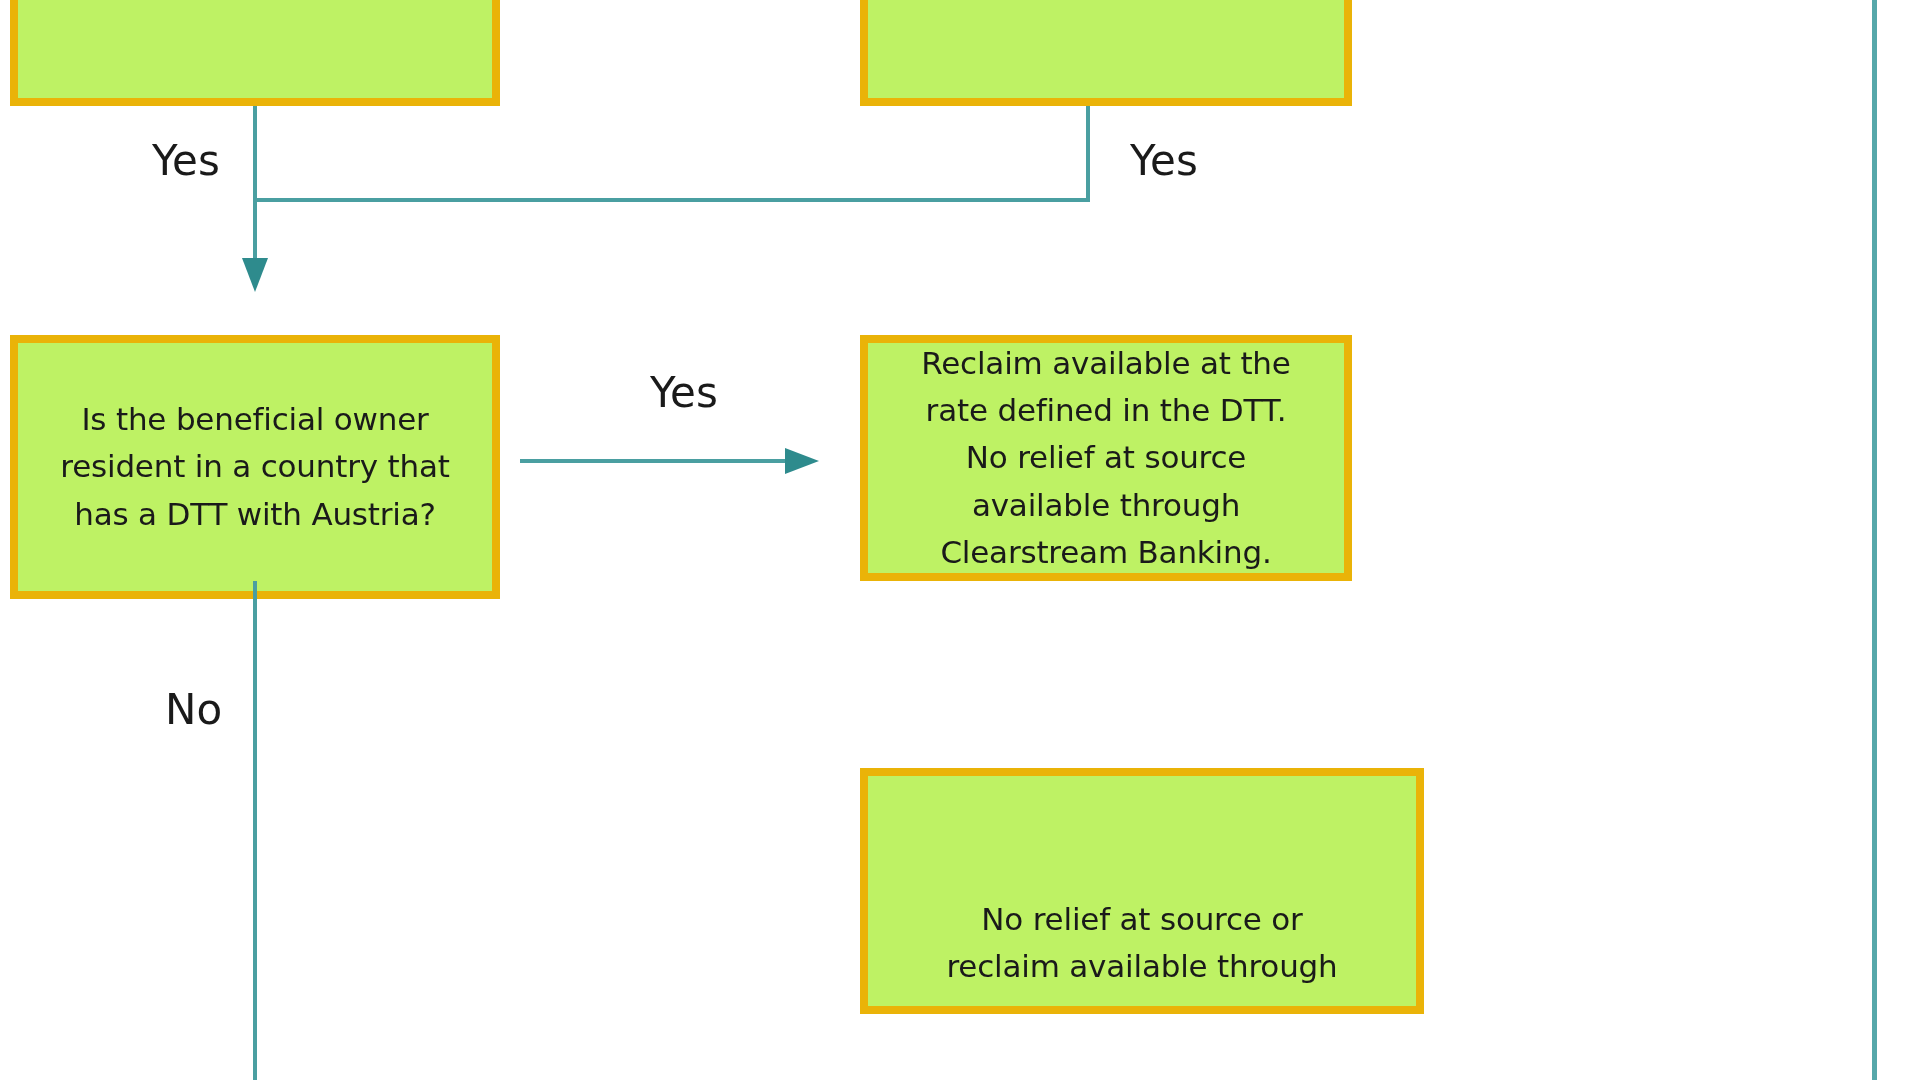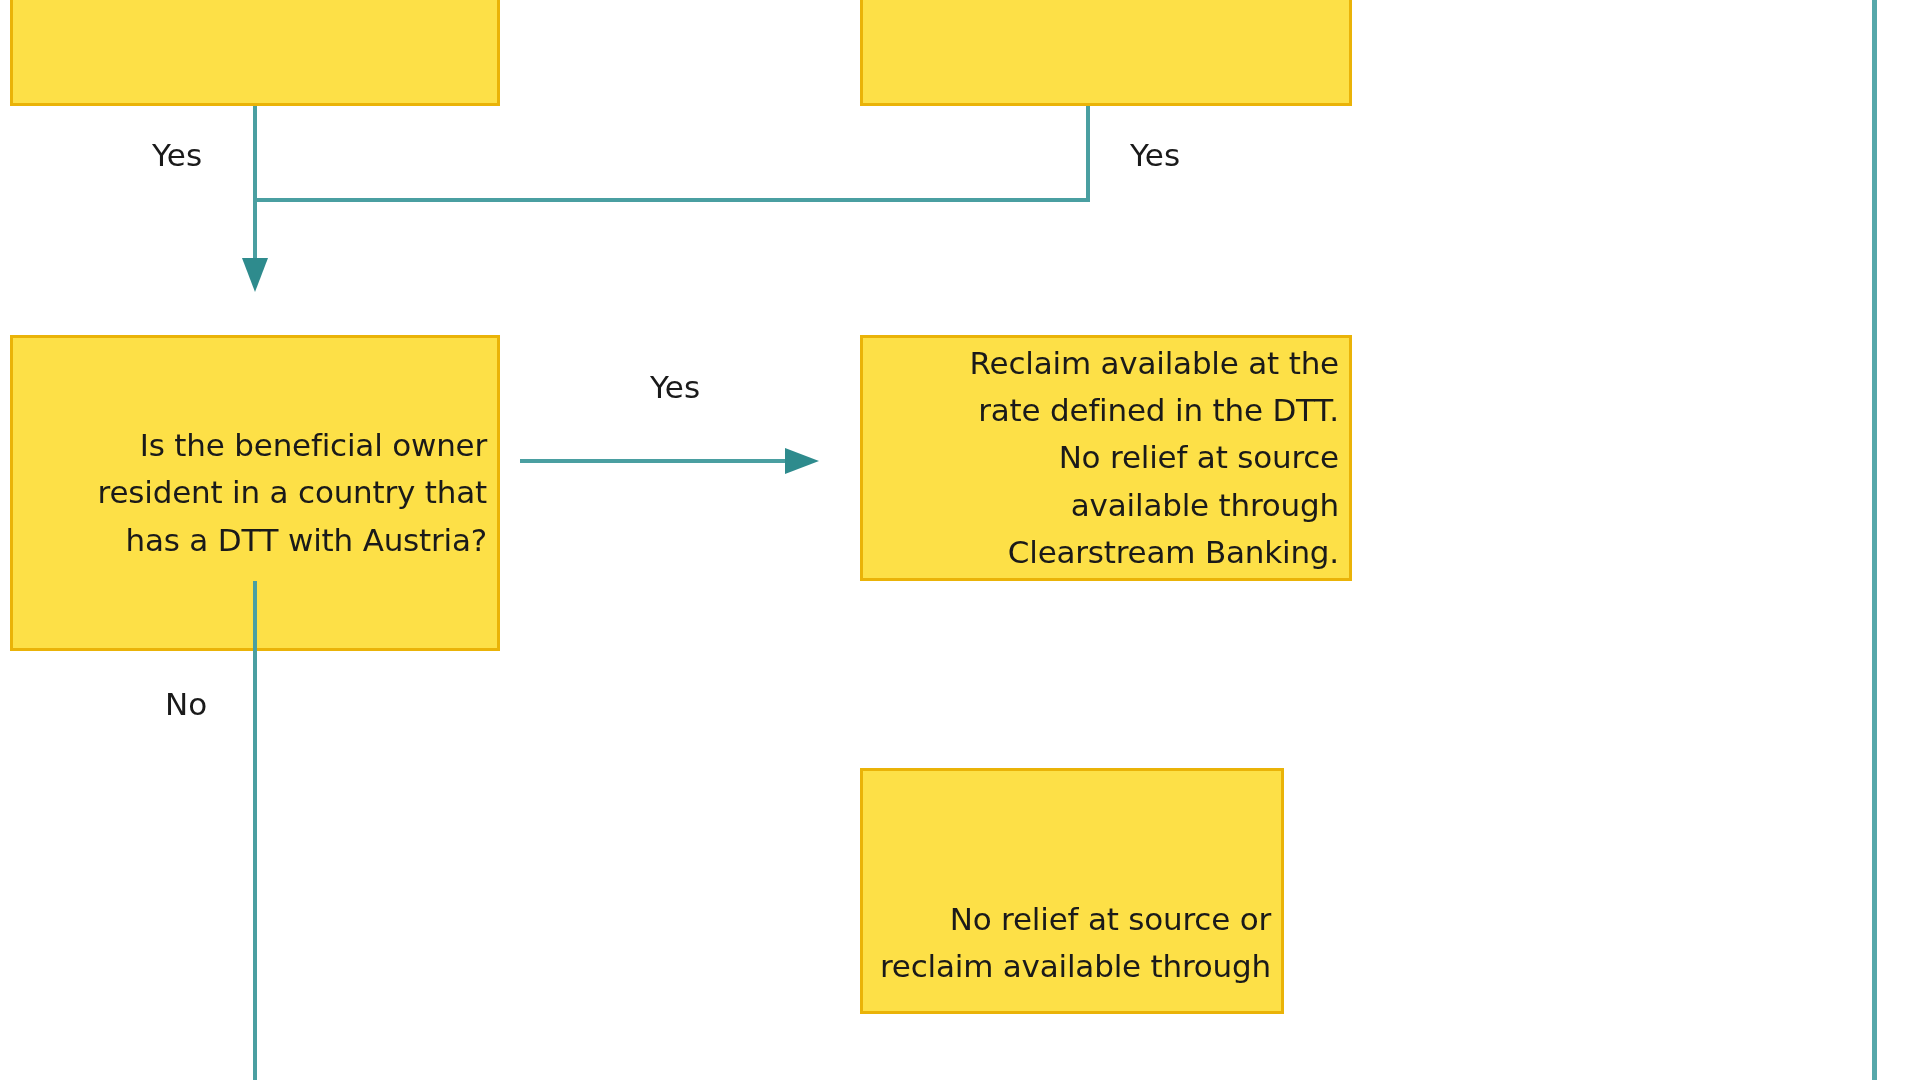--- a/index.html
+++ b/index.html
@@ -13,26 +13,26 @@
     height: 1080px;
     background: #ffffff;
     overflow: hidden;
     font-family: "DejaVu Sans", sans-serif;
   }
 
   
   .box {
     position: absolute;
     box-sizing: border-box;
-    border: 3px solid #eab308;
-    background: #fde047;
+    border: 8px solid #eab308;
+    background: #bef264;
     display: flex;
     align-items: center;
     justify-content: center;
-    text-align: right;
+    text-align: center;
   }
   .box .txt {
     display: block;
     width: 100%;
     padding: 0 10px;
     color: #1a1a1a;
     font-size: 31px;
     line-height: 1.52;
     letter-spacing: -0.2px;
     white-space: pre-line;
@@ -66,21 +66,21 @@
     height: 0;
     border-top: 13px solid transparent;
     border-bottom: 13px solid transparent;
     border-left: 34px solid #2e8b8d;
   }
 
   
   .edge-label {
     position: absolute;
     color: #1a1a1a;
-    font-size: 31px;
+    font-size: 42px;
     line-height: 1;
     white-space: nowrap;
     font-family: "DejaVu Sans", sans-serif;
   }
 
   
   .frame-rule {
     position: absolute;
     width: 5px;
     background: #56a8aa;
@@ -105,21 +105,21 @@
 
   <div class="hline" style="left:253px; top:198px; width:837px;"></div>
 
   <div class="vline" style="left:253px; top:198px; height:64px;"></div>
   <div class="arrow-down" style="left:242px; top:258px;"></div>
 
   <span class="edge-label" style="left:152px; top:140px;">Yes</span>
 
   <span class="edge-label" style="left:1130px; top:140px;">Yes</span>
 
-  <div class="box" style="left:10px; top:335px; width:490px; height:316px;">
+  <div class="box" style="left:10px; top:335px; width:490px; height:264px;">
     <span class="txt">Is the beneficial owner
 resident in a country that
 has a DTT with Austria?</span>
   </div>
 
   <div class="box" style="left:860px; top:335px; width:492px; height:246px;">
     <span class="txt">Reclaim available at the
 rate defined in the DTT.
 No relief at source
 available through
@@ -128,20 +128,20 @@
 
   <div class="hline" style="left:520px; top:459px; width:265px;"></div>
   <div class="arrow-right" style="left:785px; top:448px;"></div>
 
   <span class="edge-label" style="left:650px; top:372px;">Yes</span>
 
   <div class="vline" style="left:253px; top:581px; height:499px;"></div>
 
   <span class="edge-label" style="left:165px; top:689px;">No</span>
 
-  <div class="box" style="left:860px; top:768px; width:424px; height:246px;">
+  <div class="box" style="left:860px; top:768px; width:564px; height:246px;">
     <span class="txt" style="position:relative; top:52px;">No relief at source or
 reclaim available through</span>
   </div>
 
   <div class="frame-rule" style="left:1872px; top:0; height:1080px;"></div>
 
 </div>
 
 </body></html>

